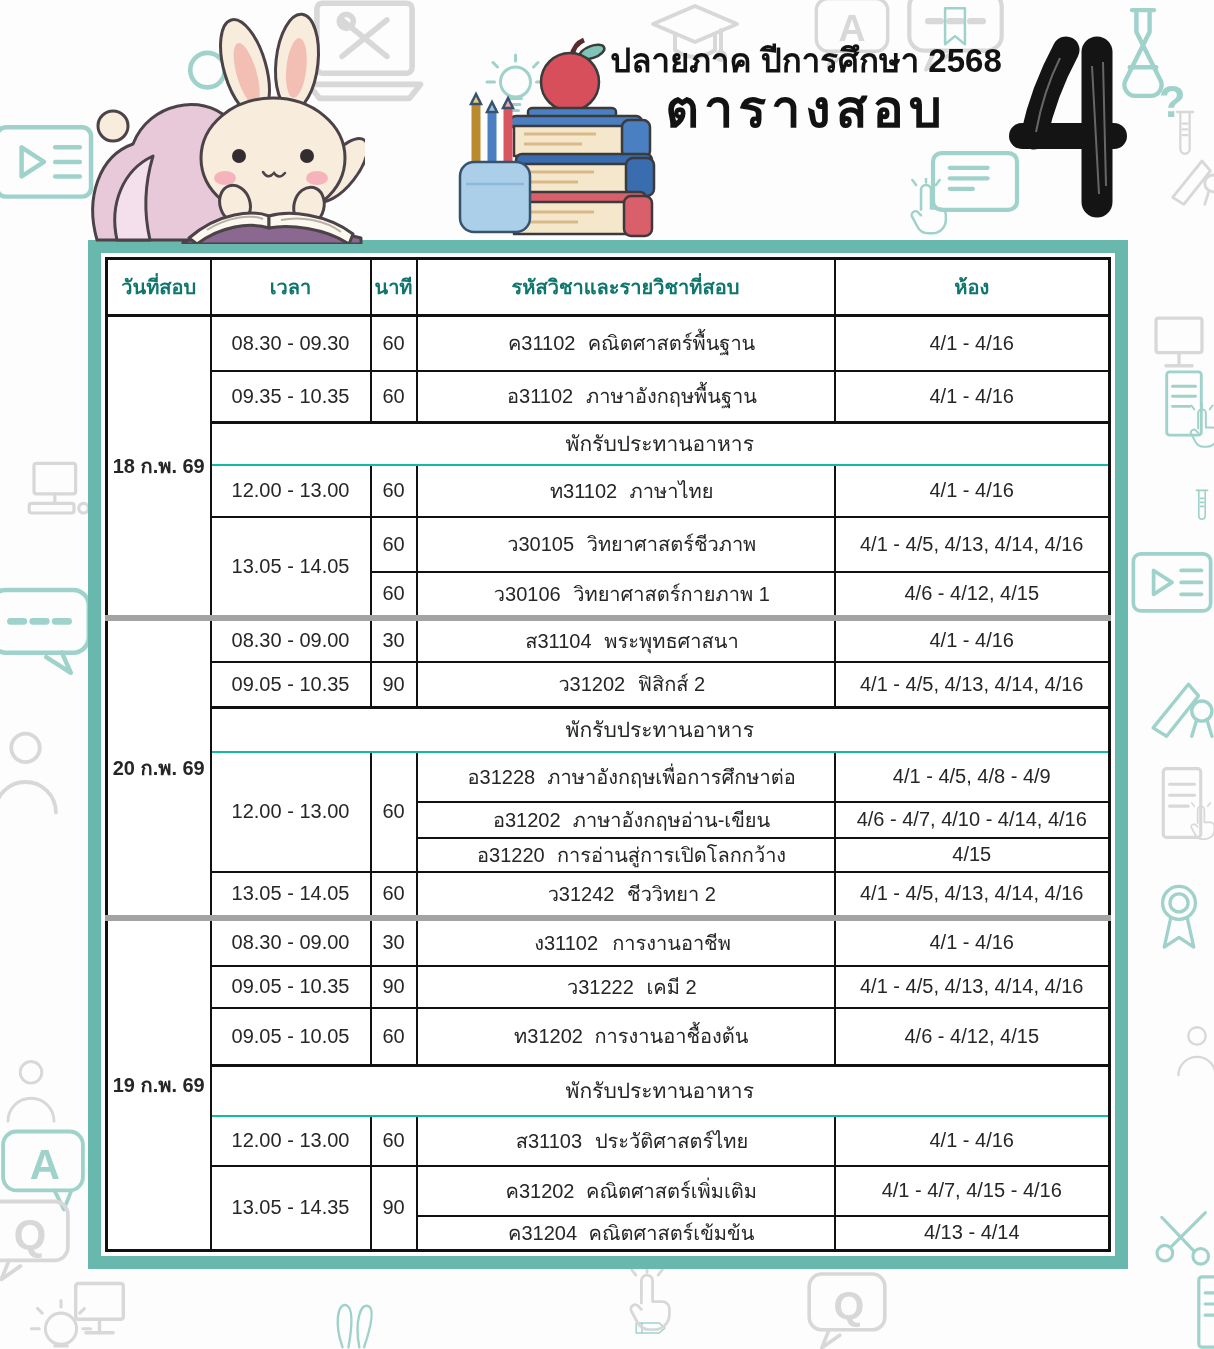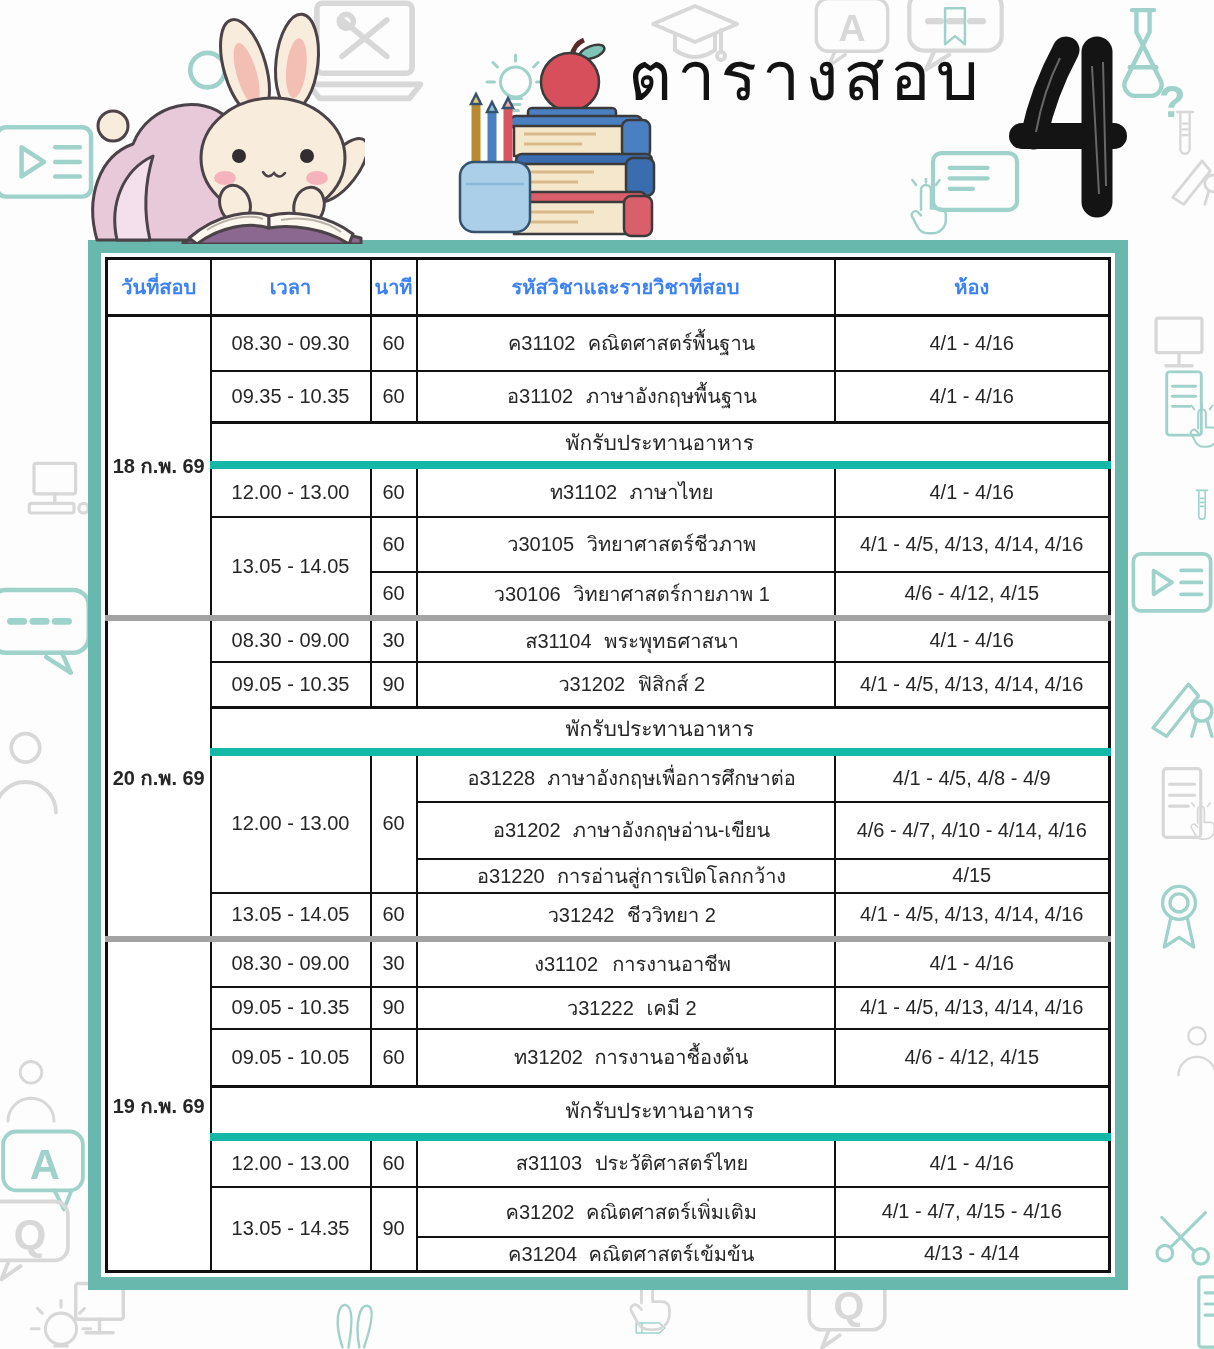--- a/index.html
+++ b/index.html
@@ -9,33 +9,33 @@
   .doodle{position:absolute;fill:none;stroke:currentColor;stroke-width:4;
           stroke-linecap:round;stroke-linejoin:round;z-index:0;overflow:visible;}
   .teal{color:#9fd2ca;}
   .gray{color:#d8d8d8;}
   .flip{transform:scaleX(-1);}
   .doodle text{stroke:none;fill:currentColor;font-weight:bold;}
   
   .bunny,.books,.grade4{position:absolute;z-index:3;}
   .titles{position:absolute;left:600px;top:40px;width:412px;text-align:center;z-index:3;color:#121212;}
   .t1{font-size:33px;font-weight:700;line-height:1.25;}
-  .t2{font-size:68px;font-weight:400;line-height:1.08;letter-spacing:5px;}
+  .t2{font-size:52px;font-weight:700;line-height:1.08;letter-spacing:5px;}
   .t3{font-size:48px;font-weight:700;line-height:1.2;}
   
   .frame{position:absolute;left:88px;top:240px;width:1040px;background:#68b8ad;
          padding:13px;box-sizing:border-box;z-index:2;}
   .frame-inner{background:#ffffff;padding:4px;}
   table.sched{width:100%;border-collapse:collapse;table-layout:fixed;border:3px solid #111;
               background:#fff;}
   table.sched th,table.sched td{border:2px solid #111;padding:0;text-align:center;
               vertical-align:middle;font-size:20px;color:#262626;overflow:hidden;}
-  table.sched thead th{font-weight:700;font-size:20px;color:#3b82f6;border-bottom:3px solid #111;}
+  table.sched thead th{font-weight:700;font-size:20px;color:#0f766e;border-bottom:3px solid #111;}
   tr.sec-start td{border-top:6px solid #a3a3a3;}
-  tr.break-row td{border-top:3px solid #111;border-bottom:8px solid #14b8a6;font-size:21px;}
+  tr.break-row td{border-top:3px solid #111;border-bottom:2px solid #14b8a6;font-size:21px;}
   td.date{font-weight:700;font-size:20px;color:#111;vertical-align:top;padding-top:14px;}
   td.subj{text-align:left;padding-left:18px;}
   td.subj .code{display:inline-block;min-width:92px;}
   td.va-top{vertical-align:top;padding-top:15px;}
 </style>
 </head>
 <body>
 
 <div class="canvas">
 
@@ -332,20 +332,21 @@
       <path d="M40,74 l0,58" stroke="#4a7fc1" stroke-width="9"></path>
       <path d="M40,68 l-5,10 h10 Z" fill="#9cbede"></path>
       <path d="M56,70 l0,62" stroke="#d95560" stroke-width="9"></path>
       <path d="M56,64 l-5,10 h10 Z" fill="#eda6ab"></path>
       <rect x="8" y="128" width="70" height="70" rx="14" fill="#abcfe8"></rect>
       <path d="M14,150 h58" stroke="#8db8d9"></path>
     </g>
   </svg>
 
   <div class="titles">
+    <div class="t1">ปลายภาค ปีการศึกษา 2568</div>
     <div class="t2">ตารางสอบ</div>
   </div>
 
   <svg class="grade4" style="left:1000px;top:36px" width="142" height="182" viewBox="0 0 142 182">
     <g stroke="#141414" stroke-linecap="round" fill="none">
       <path d="M66,14 C52,40 40,72 34,100" stroke-width="27"></path>
       <path d="M22,100 L114,100" stroke-width="26"></path>
       <path d="M97,16 L97,166" stroke-width="31"></path>
     </g>
     <g stroke="#ffffff" stroke-width="2" opacity="0.35" fill="none">
@@ -424,21 +425,21 @@
         </tr>
         <tr class="break-row" style="height:44px">
           <td colspan="4">พักรับประทานอาหาร</td>
         </tr>
         <tr style="height:50px">
           <td class="va-top" rowspan="3">12.00 - 13.00</td>
           <td rowspan="3">60</td>
           <td class="subj"><span class="code">อ31228</span><span>ภาษาอังกฤษเพื่อการศึกษาต่อ</span></td>
           <td>4/1 - 4/5, 4/8 - 4/9</td>
         </tr>
-        <tr style="height:57px">
+        <tr style="height:36px">
           <td class="subj"><span class="code">อ31202</span><span>ภาษาอังกฤษอ่าน-เขียน</span></td>
           <td>4/6 - 4/7, 4/10 - 4/14, 4/16</td>
         </tr>
         <tr style="height:20px">
           <td class="subj"><span class="code">อ31220</span><span>การอ่านสู่การเปิดโลกกว้าง</span></td>
           <td>4/15</td>
         </tr>
         <tr style="height:46px">
           <td>13.05 - 14.05</td>
           <td>60</td>

